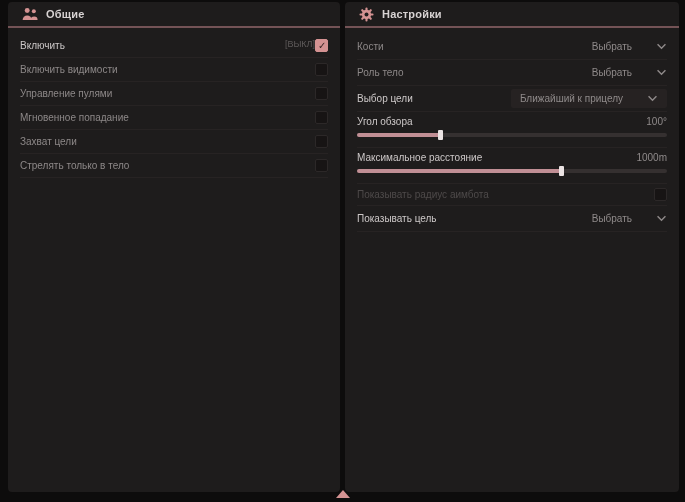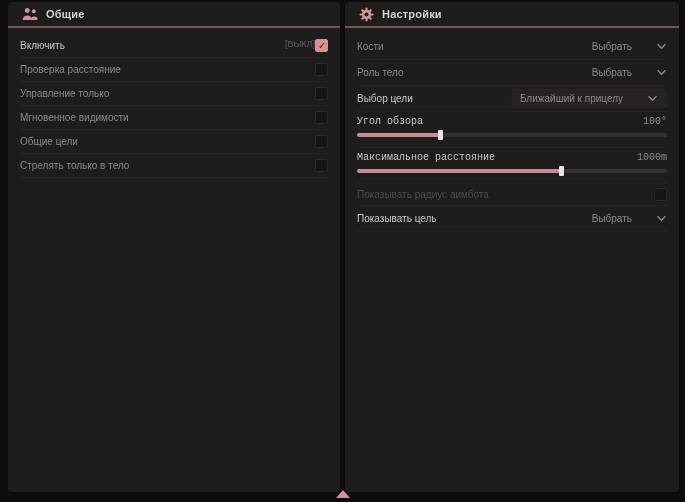--- a/index.html
+++ b/index.html
@@ -33,21 +33,21 @@
   .checkbox[data-checked="true"]::after { content:"✓"; position:absolute; left:2px; top:-1px;
     color:#3b2626; font-size:10px; font-weight:bold; line-height:13px; }
   .checkbox.dim { border-color:#2c2828; }
 
   .dd { display:flex; align-items:center; gap:24px; cursor:pointer; }
   .dd.boxed { background:#262222; border-radius:2px; padding:4px 9px; }
   .dd-value { color:#8f8a8a; font-size:10px; white-space:nowrap; }
 
   .slider-block { padding:4px 0 3px 0; border-bottom:1px solid #272323; }
   .slider-head { display:flex; align-items:center; justify-content:space-between;
-    font-size:10px; margin-bottom:6px;font-family:Liberation Mono, monospace; }
+    font-size:10px; margin-bottom:6px; }
   .slider-value { color:#8f8a8a; }
   .slider-track { position:relative; height:4px; background:#353030; border-radius:2px;
     margin-bottom:7px; cursor:pointer; }
   .slider-fill { position:absolute; left:0; top:0; height:4px; background:#c18f95; border-radius:2px; }
   .slider-handle { position:absolute; right:-2px; top:-3px; width:5px; height:10px;
     background:#ebe3e3; border-radius:1px; cursor:grab; }
 
   .scroll-up { position:absolute; left:336px; top:490px; width:0; height:0;
     border-left:7px solid transparent; border-right:7px solid transparent;
     border-bottom:8px solid #d49292; cursor:pointer; }
@@ -75,36 +75,36 @@
 
       <div class="row">
         <span class="lbl bright">Включить</span>
         <span class="row-right">
           <span class="tag">[ВЫКЛ]</span>
           <span class="checkbox" data-checked="true"></span>
         </span>
       </div>
 
       <div class="row">
-        <span class="lbl">Проверка расстояние</span>
-        <span class="checkbox dim" data-checked="false"></span>
-      </div>
-
-      <div class="row">
-        <span class="lbl">Управление только</span>
-        <span class="checkbox dim" data-checked="false"></span>
-      </div>
-
-      <div class="row">
-        <span class="lbl">Мгновенное видимости</span>
-        <span class="checkbox dim" data-checked="false"></span>
-      </div>
-
-      <div class="row">
-        <span class="lbl">Общие цели</span>
+        <span class="lbl">Включить видимости</span>
+        <span class="checkbox dim" data-checked="false"></span>
+      </div>
+
+      <div class="row">
+        <span class="lbl">Управление пулями</span>
+        <span class="checkbox dim" data-checked="false"></span>
+      </div>
+
+      <div class="row">
+        <span class="lbl">Мгновенное попадание</span>
+        <span class="checkbox dim" data-checked="false"></span>
+      </div>
+
+      <div class="row">
+        <span class="lbl">Захват цели</span>
         <span class="checkbox dim" data-checked="false"></span>
       </div>
 
       <div class="row">
         <span class="lbl">Стрелять только в тело</span>
         <span class="checkbox dim" data-checked="false"></span>
       </div>
 
     </div>
   </div>

